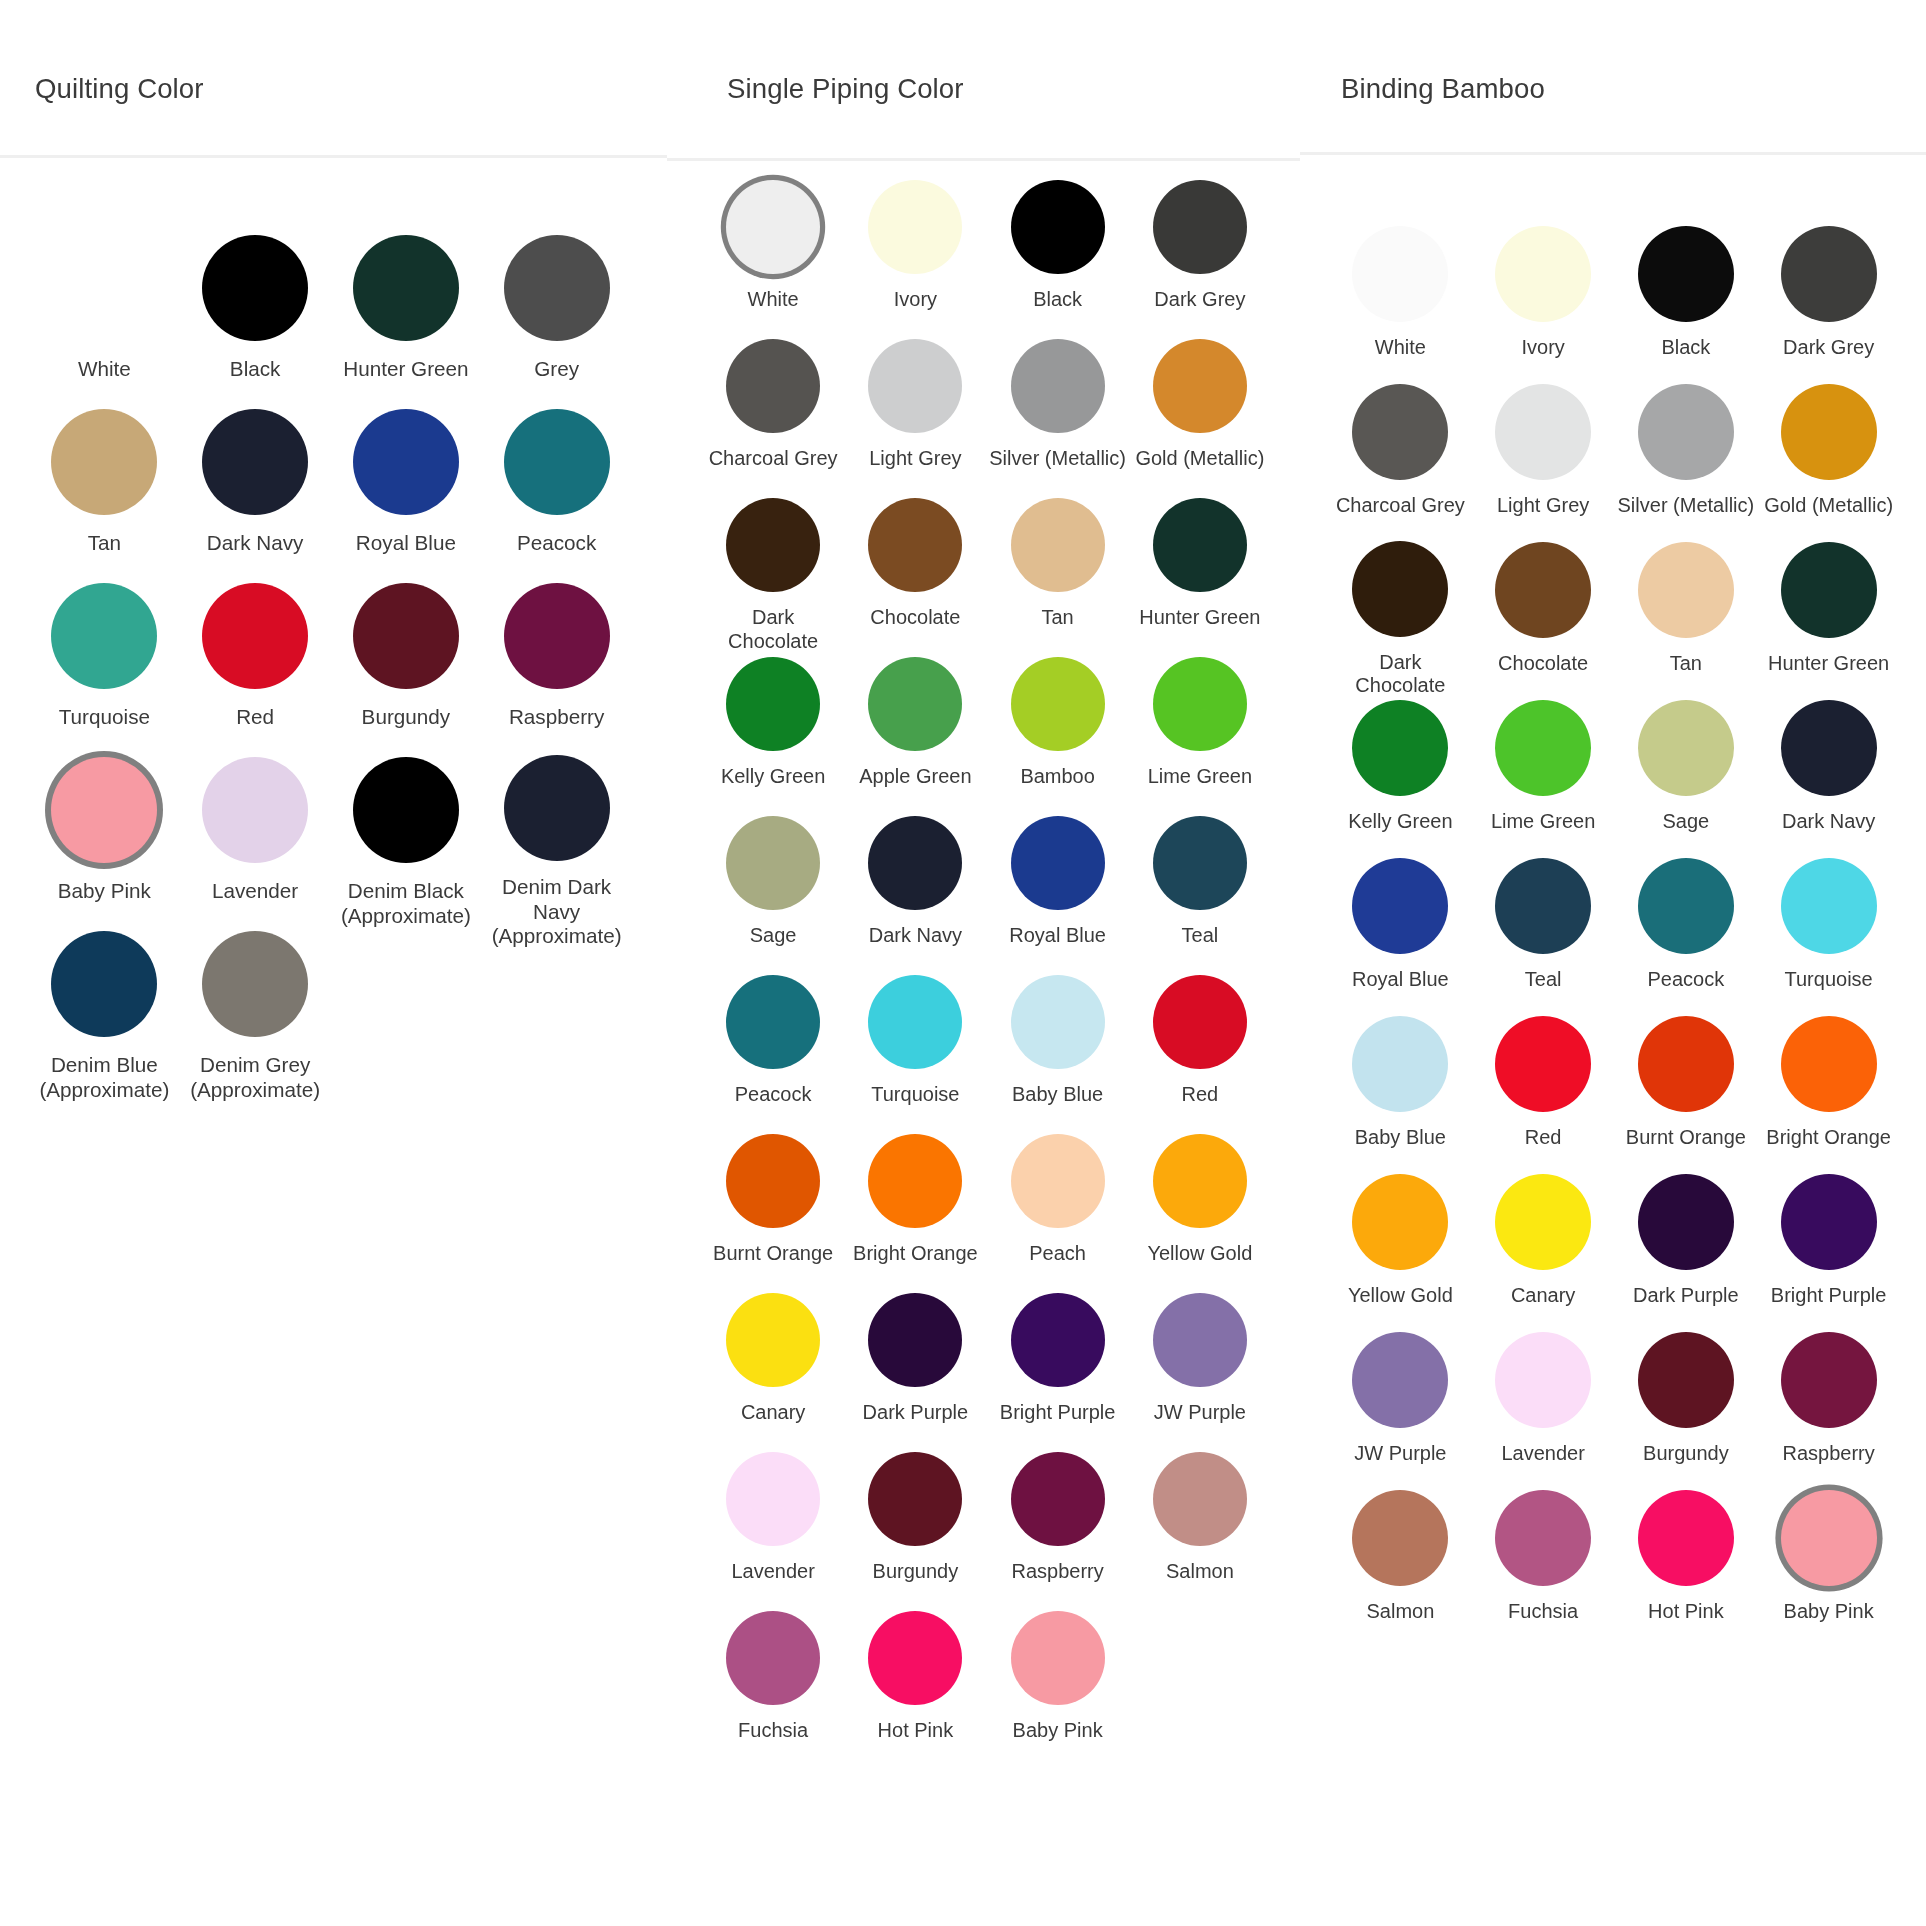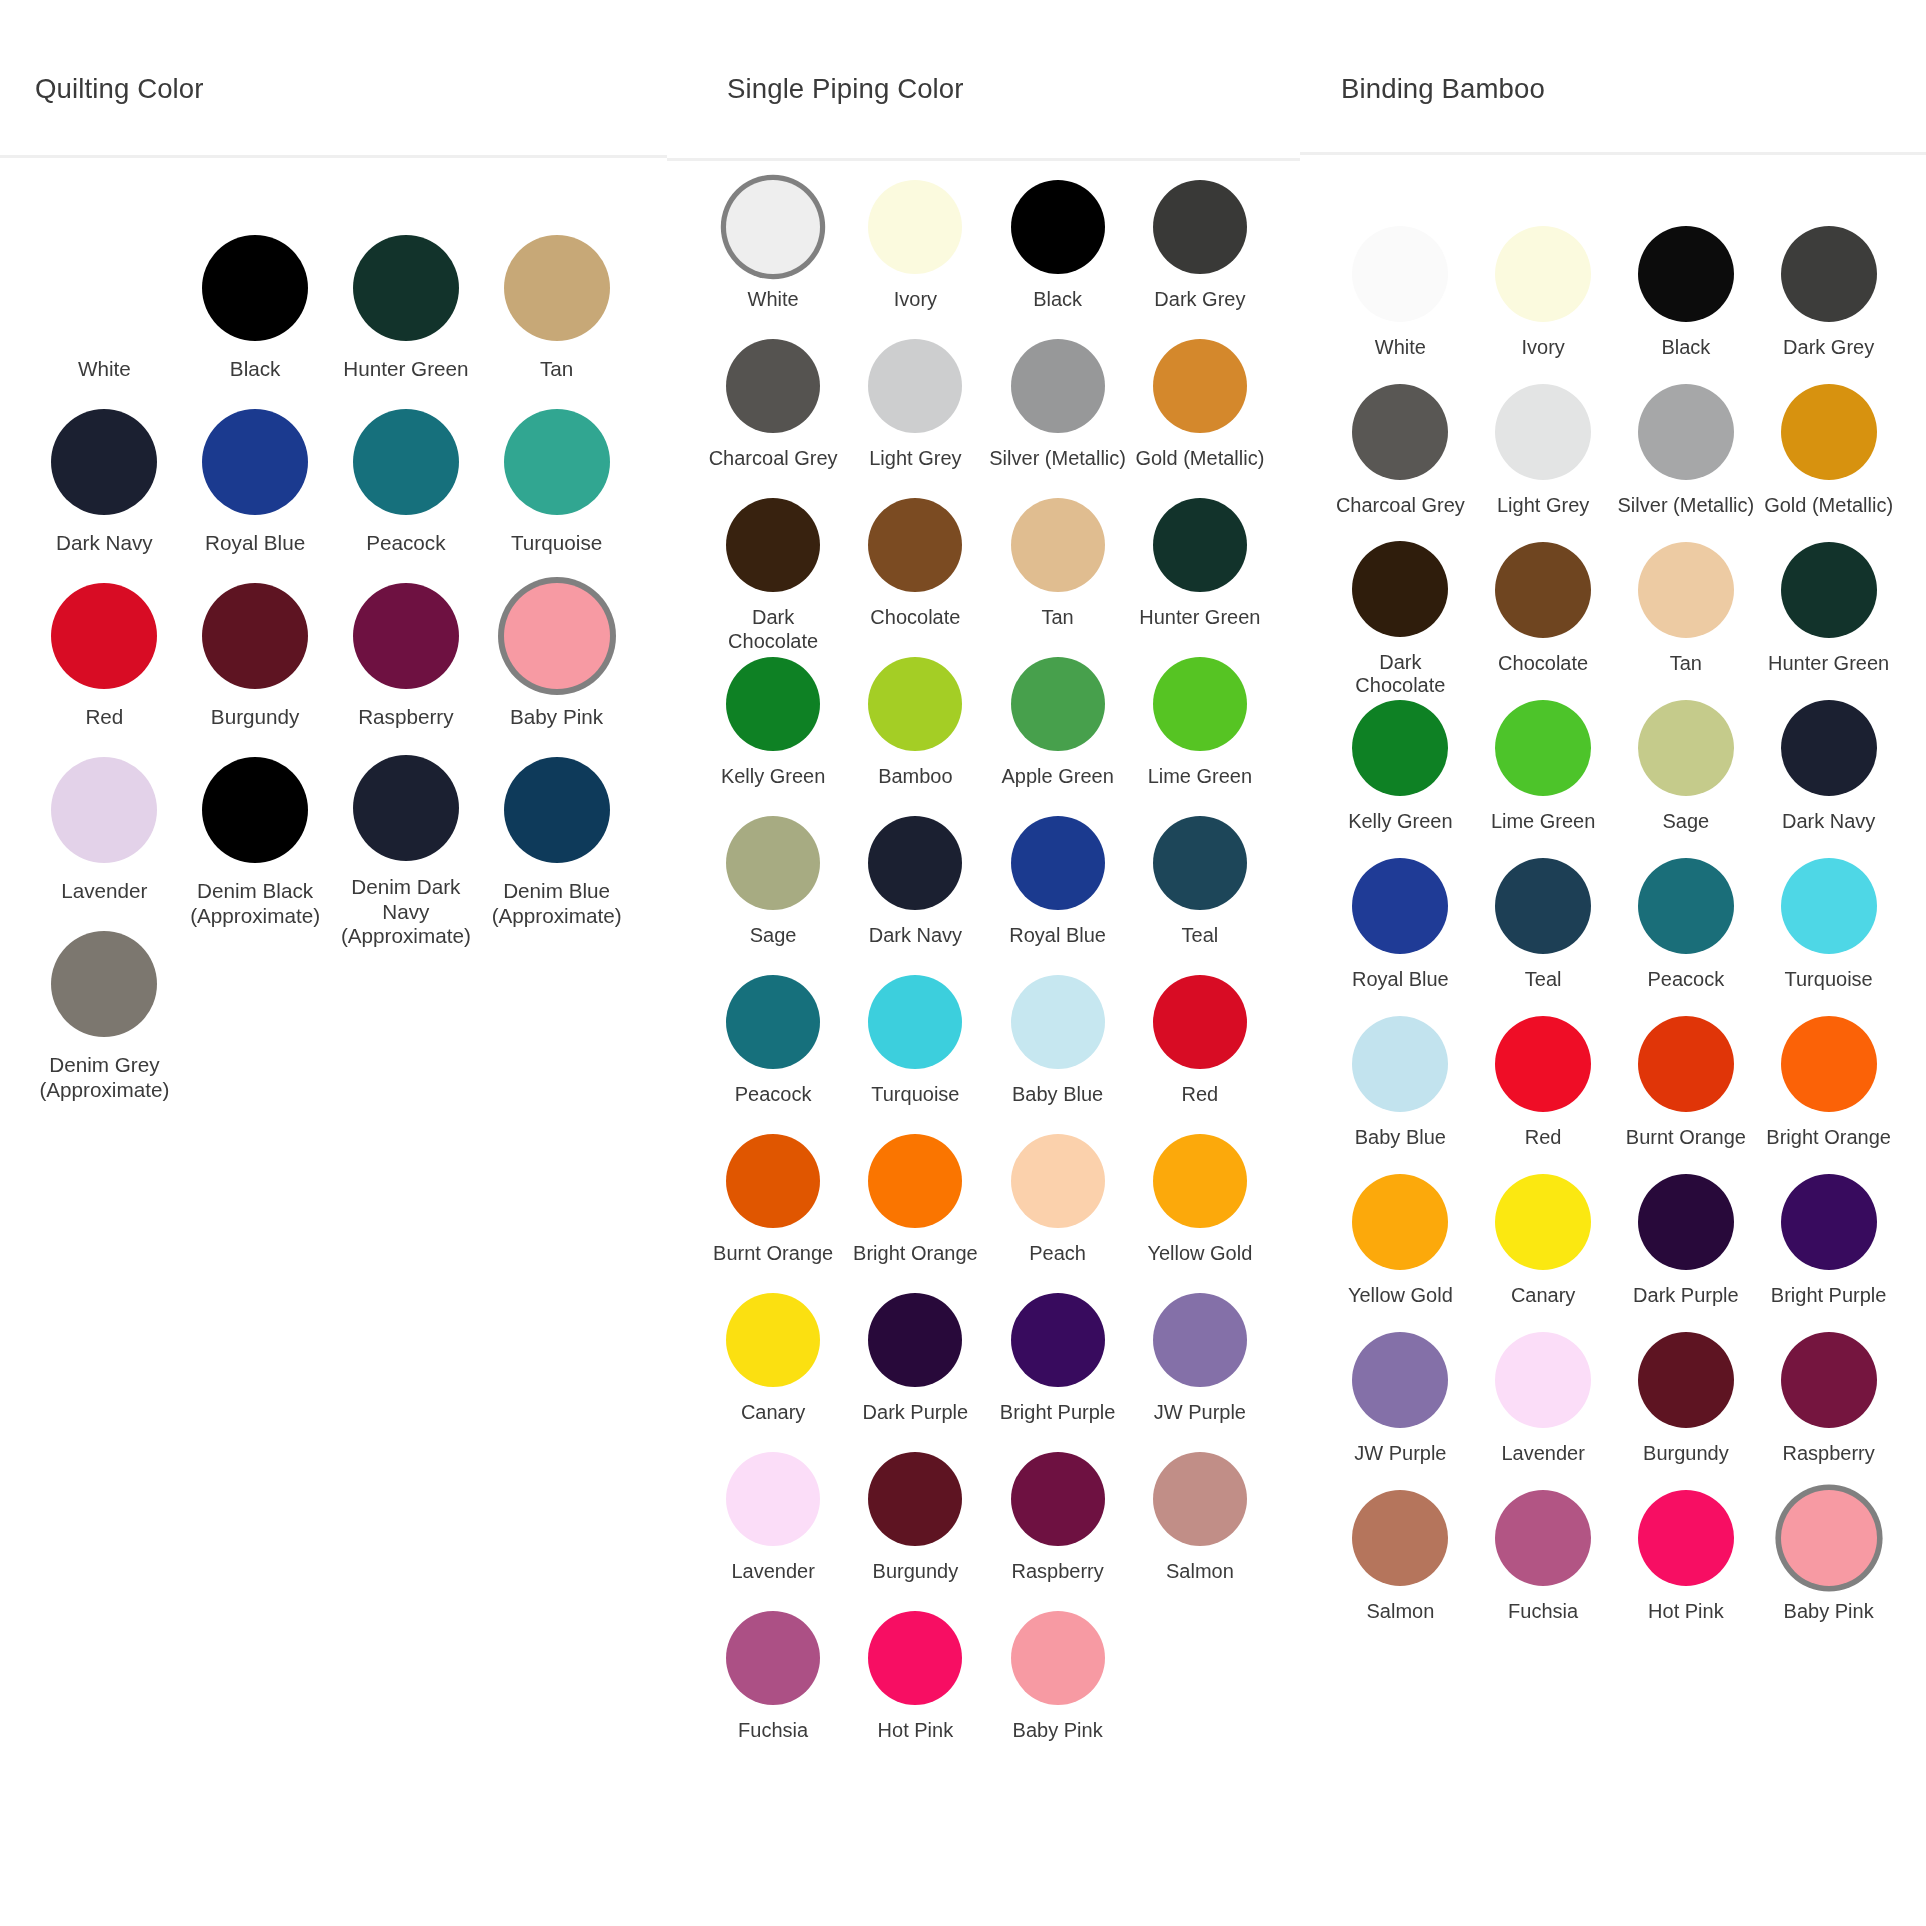--- a/index.html
+++ b/index.html
@@ -186,20 +186,26 @@
             <div class="dot-label">Black</div>
           </div>
           <div class="swatch-cell">
             <div class="dot-wrap">
               <span class="dot" style="background: rgb(18, 51, 43);"></span>
             </div>
             <div class="dot-label">Hunter Green</div>
           </div>
           <div class="swatch-cell">
             <div class="dot-wrap">
+              <span class="dot" style="background: rgb(77, 77, 77);"></span>
+            </div>
+            <div class="dot-label">Grey</div>
+          </div>
+          <div class="swatch-cell">
+            <div class="dot-wrap">
               <span class="dot" style="background: rgb(199, 168, 119);"></span>
             </div>
             <div class="dot-label">Tan</div>
           </div>
           <div class="swatch-cell">
             <div class="dot-wrap">
               <span class="dot" style="background: rgb(27, 32, 49);"></span>
             </div>
             <div class="dot-label">Dark Navy</div>
           </div>
@@ -357,29 +363,29 @@
             <div class="dot-label">Hunter Green</div>
           </div>
           <div class="swatch-cell">
             <div class="dot-wrap">
               <span class="dot" style="background: rgb(14, 129, 36);"></span>
             </div>
             <div class="dot-label">Kelly Green</div>
           </div>
           <div class="swatch-cell">
             <div class="dot-wrap">
+              <span class="dot" style="background: rgb(71, 160, 76);"></span>
+            </div>
+            <div class="dot-label">Apple Green</div>
+          </div>
+          <div class="swatch-cell">
+            <div class="dot-wrap">
               <span class="dot" style="background: rgb(164, 206, 37);"></span>
             </div>
             <div class="dot-label">Bamboo</div>
-          </div>
-          <div class="swatch-cell">
-            <div class="dot-wrap">
-              <span class="dot" style="background: rgb(71, 160, 76);"></span>
-            </div>
-            <div class="dot-label">Apple Green</div>
           </div>
           <div class="swatch-cell">
             <div class="dot-wrap">
               <span class="dot" style="background: rgb(86, 196, 35);"></span>
             </div>
             <div class="dot-label">Lime Green</div>
           </div>
           <div class="swatch-cell">
             <div class="dot-wrap">
               <span class="dot" style="background: rgb(167, 171, 130);"></span>

